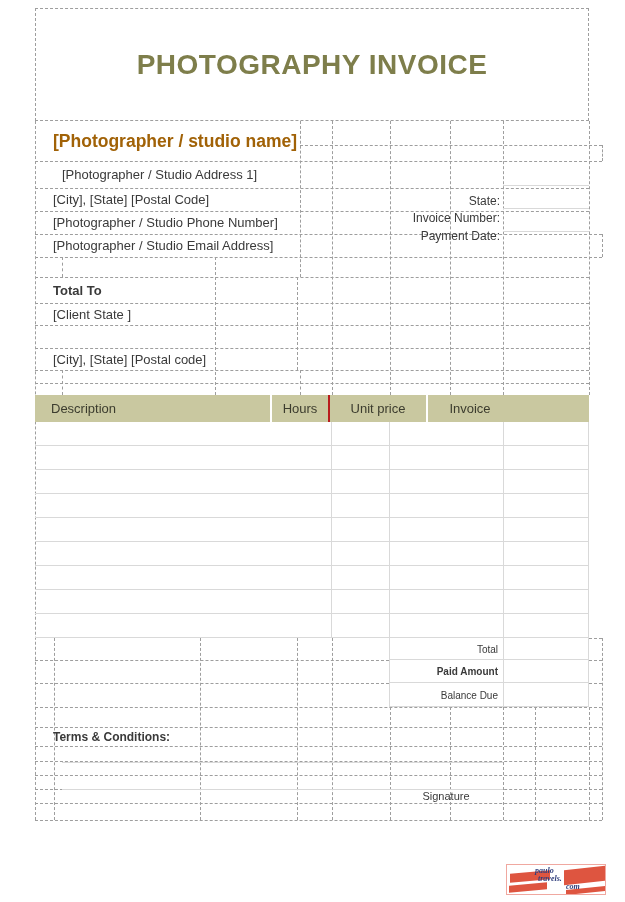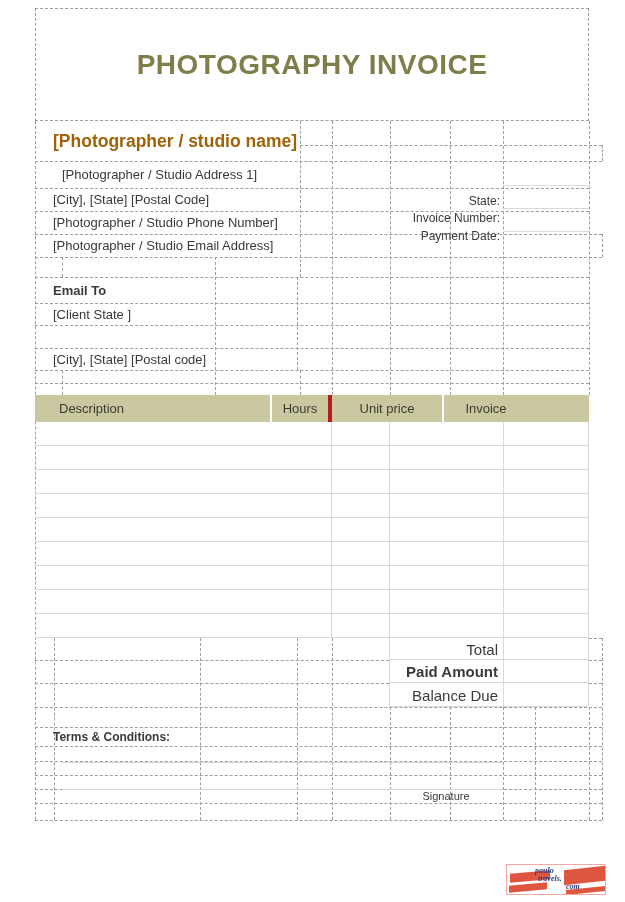--- a/index.html
+++ b/index.html
@@ -21,32 +21,32 @@
   .txt.right{justify-content:flex-end;}
   .studio-name{font-size:17.5px;font-weight:700;}
   .bold{font-weight:700;}
   .small{font-size:12px;}
   .tiny{font-size:12px;}
   .ucell{position:absolute;border-bottom:1px solid #d9d9d9;}
   
   .items-table{position:absolute;left:35px;top:395px;width:554px;}
   .thead{display:flex;height:27px;}
   .th{display:flex;align-items:center;font-size:13px;color:#3c3c2e;}
-  .th.c1{width:235px;padding-left:24px;}
+  .th.c1{width:235px;padding-left:16px;}
   .th.c2{width:58px;justify-content:center;border-left:2px solid #fff;}
-  .th.c3{width:114px;justify-content:center;border-left:4px solid #b91c1c;text-align:center;}
+  .th.c3{width:98px;justify-content:center;border-left:2px solid #b91c1c;text-align:center;}
   .th.c4{width:86px;justify-content:center;border-left:2px solid #fff;}
   .trow{display:flex;height:24px;border-bottom:1px solid #d9d9d9;}
   .td{height:100%;}
   .td.c1{width:296px;}
   .td.c2{width:58px;border-left:1px solid #d9d9d9;}
   .td.c3{width:114px;border-left:1px solid #d9d9d9;}
   .td.c4{width:86px;border-left:1px solid #d9d9d9;border-right:1px solid #d9d9d9;}
   
-  .tot-label{position:absolute;left:389px;width:109px;display:flex;align-items:center;justify-content:flex-end;font-size:15px;}
+  .tot-label{position:absolute;left:389px;width:109px;display:flex;align-items:center;justify-content:flex-end;font-size:10px;}
   .tot-cell{position:absolute;border-left:1px solid #d9d9d9;border-bottom:1px solid #d9d9d9;}
   .tot-cell.valr{border-right:1px solid #d9d9d9;}
   
   .logo{position:absolute;left:506px;top:864px;width:100px;height:31px;background:#fff;border:1px solid #f0a8a0;overflow:hidden;}
   .logo .shape{position:absolute;background:#de5540;}
   .logo .s1{left:3px;top:7px;width:40px;height:9px;transform:skewY(-5deg);}
   .logo .s2{left:2px;top:19px;width:38px;height:7px;transform:skewY(-5deg);}
   .logo .s3{left:57px;top:3px;width:41px;height:15px;transform:skewY(-6deg);}
   .logo .s4{left:59px;top:23px;width:39px;height:5px;transform:skewY(-6deg);}
   .logo .lt{position:absolute;font-family:"Liberation Serif", serif;font-style:italic;font-weight:700;font-size:8px;color:#2f3e7c;line-height:8px;}
@@ -124,21 +124,21 @@
   <div class="txt" style="left:53px;top:234px;height:23px;">[Photographer / Studio Email Address]</div>
 
   <div class="txt right small" style="left:340px;top:163px;width:160px;height:25px;margin-top:42px;">Invoice Number:</div>
   <div class="txt right small" style="left:340px;top:189px;width:160px;height:23px;">State:</div>
   <div class="txt right small" style="left:340px;top:224px;width:160px;height:23px;">Payment Date:</div>
 
   <div class="ucell txt small" style="left:503px;top:161px;width:86px;height:25px;"></div>
   <div class="ucell txt small" style="left:503px;top:188px;width:86px;height:21px;"></div>
   <div class="ucell txt small" style="left:503px;top:211px;width:86px;height:21px;"></div>
 
-  <div class="txt bold" style="left:53px;top:277px;height:26px;">Email To</div>
+  <div class="txt bold" style="left:53px;top:277px;height:26px;">Total To</div>
   <div class="txt" style="left:53px;top:303px;height:22px;">[Client State ]</div>
   <div class="txt" style="left:53px;top:348px;height:22px;">[City], [State] [Postal code]</div>
 
   <div class="items-table">
     <div class="thead hdrbg" style="background: rgb(201, 200, 160);">
       <div class="th c1">Description</div>
       <div class="th c2">Hours</div>
       <div class="th c3">Unit price</div>
       <div class="th c4">Invoice</div>
     </div>

